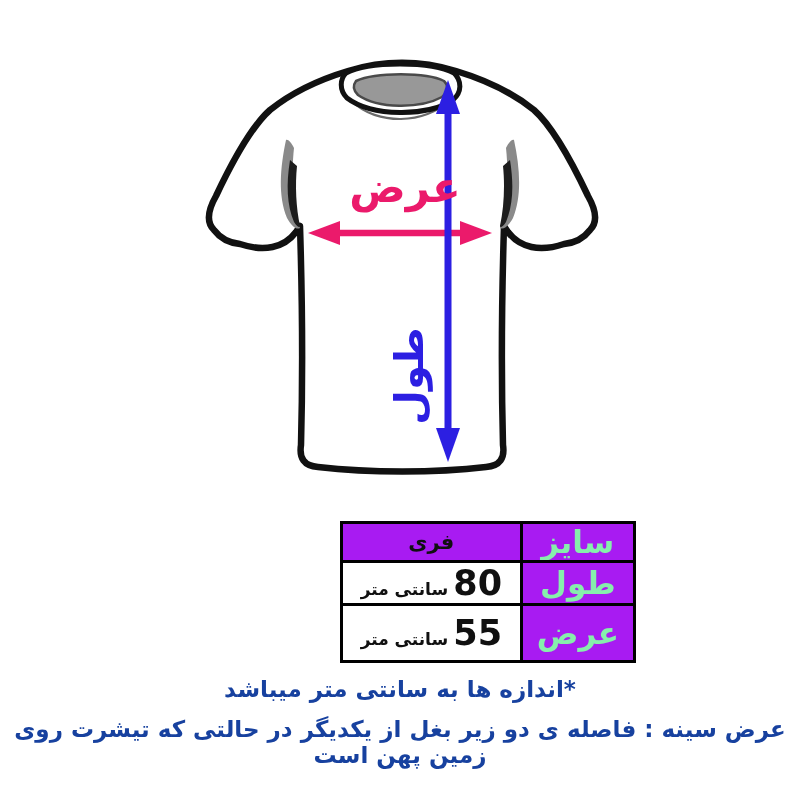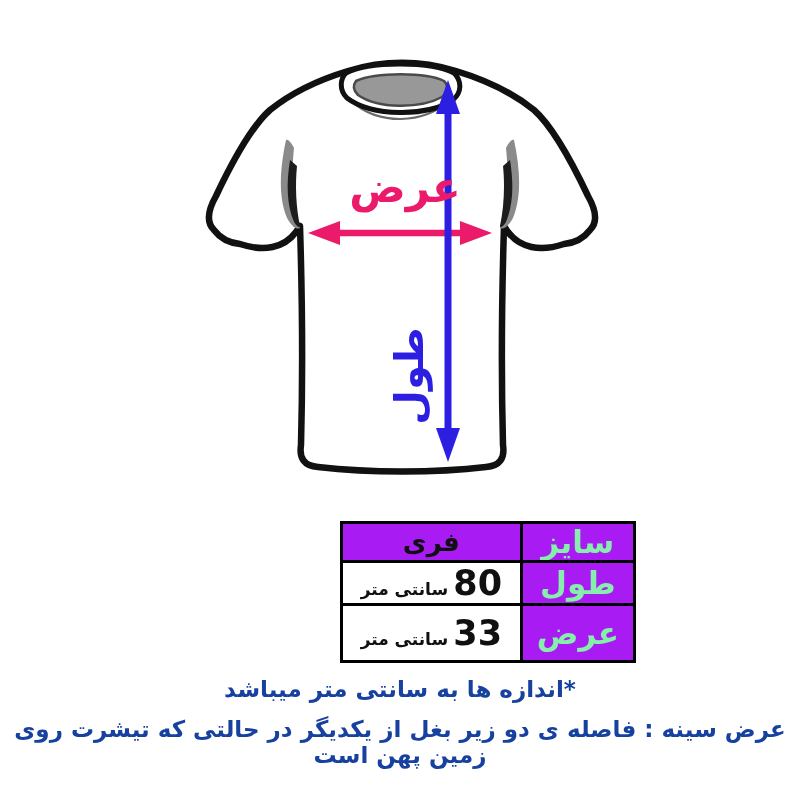--- a/index.html
+++ b/index.html
@@ -28,21 +28,21 @@
   
   .size-table {
     position:absolute; left:340px; top:521px;
     border-collapse:collapse; direction:rtl; table-layout:fixed;
   }
   .size-table td {
     border:3px solid #000; text-align:center; vertical-align:middle;
     padding:0 4px; overflow:hidden;
   }
   .size-table .purple { background:#A81BF2; }
-  .size-table .head-cell { height:29px; font-size:26px; font-weight:bold; color:#2a130b; }
+  .size-table .head-cell { height:29px; font-size:21px; font-weight:bold; color:#2a130b; }
   .size-table .lbl-cell { width:110px; font-size:31px; font-weight:bold; color:#86efac; }
   .size-table .val-cell { width:179px; background:#ffffff; color:#101010; white-space:nowrap; }
   .size-table .r1 td { height:40px;margin-top:25px; }
   .size-table .r2 td { height:54px; }
   .num { font-size:35px; font-weight:bold; letter-spacing:1px; }
   .unit { font-size:17px; font-weight:bold; }
 
   
   .note {
     position:absolute; left:0; width:800px; text-align:center;
@@ -113,21 +113,21 @@
     <tr class="r1">
       <td class="purple lbl-cell">طول</td>
       <td class="val-cell">
         <span class="num">80</span>
         <span class="unit">سانتی متر</span>
       </td>
     </tr>
     <tr class="r2">
       <td class="purple lbl-cell">عرض</td>
       <td class="val-cell">
-        <span class="num">33</span>
+        <span class="num">55</span>
         <span class="unit">سانتی متر</span>
       </td>
     </tr>
   </tbody>
     </table>
 
   <div class="note note-1">*اندازه ها به سانتی متر میباشد</div>
   <div class="note note-2">عرض سینه : فاصله ی دو زیر بغل از یکدیگر در حالتی که تیشرت روی زمین پهن است</div>
 
 </div>

